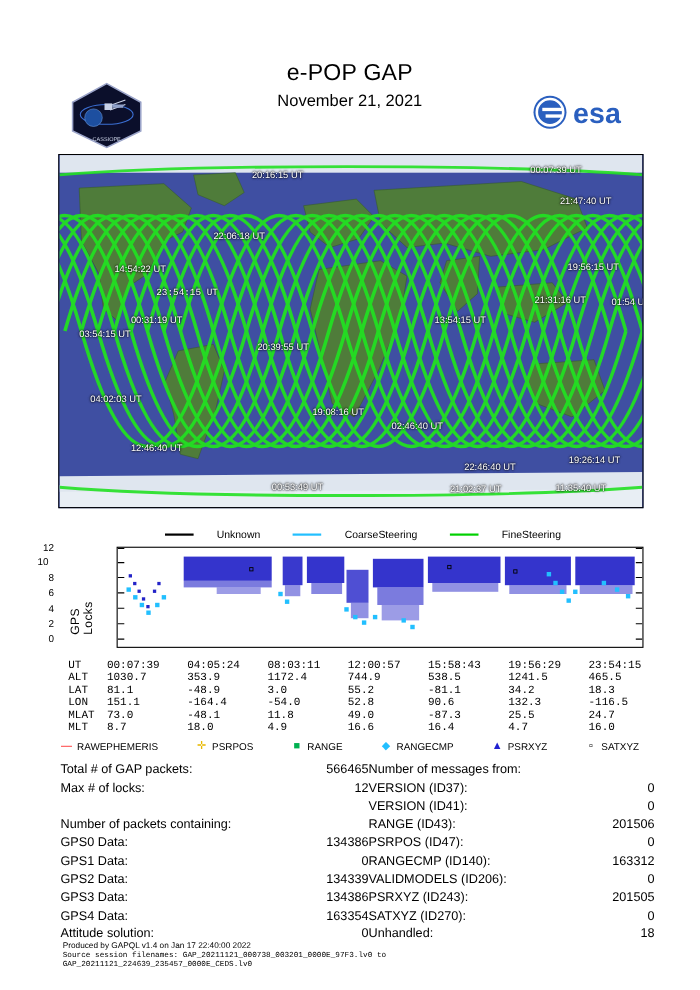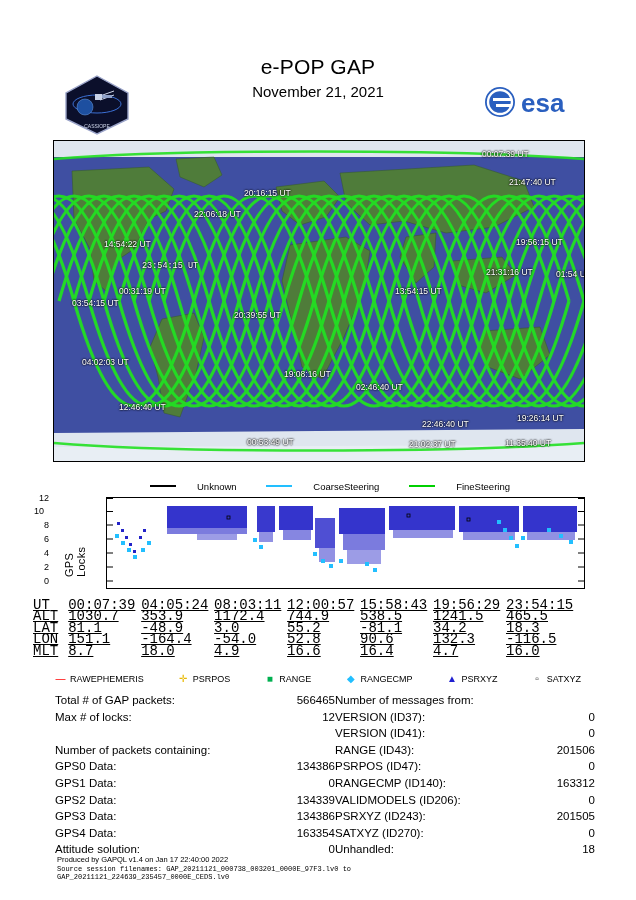--- a/index.html
+++ b/index.html
@@ -32,21 +32,21 @@
 
   
   .plotbox{position:absolute;left:53px;top:497px;width:530px;height:96px;}
   .plotframe{position:absolute;left:53px;top:0;width:477px;height:90px;border:1px solid #000;background:#fff;}
   .ylabel{position:absolute;left:-2px;top:12px;width:14px;height:70px;}
   .ylabel span{display:block;transform:rotate(-90deg);transform-origin:left top;position:absolute;left:12px;top:68px;font-size:11px;letter-spacing:.3px;}
   .ytick{position:absolute;right:534px;font-size:9px;text-align:right;width:20px;}
   .plotframe svg{position:absolute;left:0;top:0;}
 
   
-  .axistable{position:absolute;left:33px;top:600px;width:546px;font-family:"Liberation Mono",monospace;font-size:14px;line-height:11.4px;text-decoration:underline;}
+  .axistable{position:absolute;left:62px;top:600px;width:546px;font-family:"Liberation Mono",monospace;font-size:10px;line-height:11.4px;}
   .axisrow{display:flex;}
   .axisrow .lab{width:40px;text-align:left;}
   .axisrow .cell{width:83px;text-align:left;}
 
   
   .legend2{position:absolute;left:55px;top:672px;width:526px;height:14px;display:flex;align-items:center;justify-content:space-between;font-size:9px;}
   .legend2 .item{display:flex;align-items:center;gap:4px;}
   .legend2 .mk{display:inline-block;width:11px;text-align:center;font-size:10px;line-height:10px;}
 
   
@@ -146,21 +146,21 @@
         <path d="M95,160 C135,20 175,20 215,160 C255,300 295,300 335,160 C375,20 415,20 455,160 C495,300 535,300 575,160"></path>
         <path d="M-85,160 C-45,20 -5,20 35,160 C75,300 115,300 155,160 C195,20 235,20 275,160 C315,300 355,300 395,160 C435,20 475,20 515,160"></path>
       </g>
 
       <g fill="none" stroke="#22e022" stroke-width="2.6" opacity=".9">
         <path d="M0,18 C120,8 400,8 530,18"></path>
         <path d="M0,302 C120,312 400,312 530,302"></path>
       </g>
     </svg>
 
-    <div class="maplabel" style="left:190px;top:13px;margin-top:34px;">20:16:15 UT</div>
+    <div class="maplabel" style="left:175px;top:13px;">20:16:15 UT</div>
     <div class="maplabel" style="left:428px;top:8px;">00:07:39 UT</div>
     <div class="maplabel" style="left:455px;top:36px;">21:47:40 UT</div>
     <div class="maplabel" style="left:140px;top:68px;">22:06:18 UT</div>
     <div class="maplabel" style="left:50px;top:98px;">14:54:22 UT</div>
     <div class="maplabel" style="left:462px;top:96px;">19:56:15 UT</div>
     <div class="maplabel" style="left:88px;top:120px;font-family:Liberation Mono, monospace;">23:54:15 UT</div>
     <div class="maplabel" style="left:432px;top:126px;">21:31:16 UT</div>
     <div class="maplabel" style="left:502px;top:128px;">01:54 UT</div>
     <div class="maplabel" style="left:65px;top:145px;">00:31:19 UT</div>
     <div class="maplabel" style="left:314px;top:145px;padding-left:27px;">13:54:15 UT</div>
@@ -329,20 +329,30 @@
       <span class="lab">LON</span>
       <span class="cell">151.1</span>
       <span class="cell">-164.4</span>
       <span class="cell">-54.0</span>
       <span class="cell">52.8</span>
       <span class="cell">90.6</span>
       <span class="cell">132.3</span>
       <span class="cell">-116.5</span>
     </div>
     <div class="axisrow">
+      <span class="lab">MLAT</span>
+      <span class="cell">73.0</span>
+      <span class="cell">-48.1</span>
+      <span class="cell">11.8</span>
+      <span class="cell">49.0</span>
+      <span class="cell">-87.3</span>
+      <span class="cell">25.5</span>
+      <span class="cell">24.7</span>
+    </div>
+    <div class="axisrow">
       <span class="lab">MLT</span>
       <span class="cell">8.7</span>
       <span class="cell">18.0</span>
       <span class="cell">4.9</span>
       <span class="cell">16.6</span>
       <span class="cell">16.4</span>
       <span class="cell">4.7</span>
       <span class="cell">16.0</span>
     </div>
   </div>

